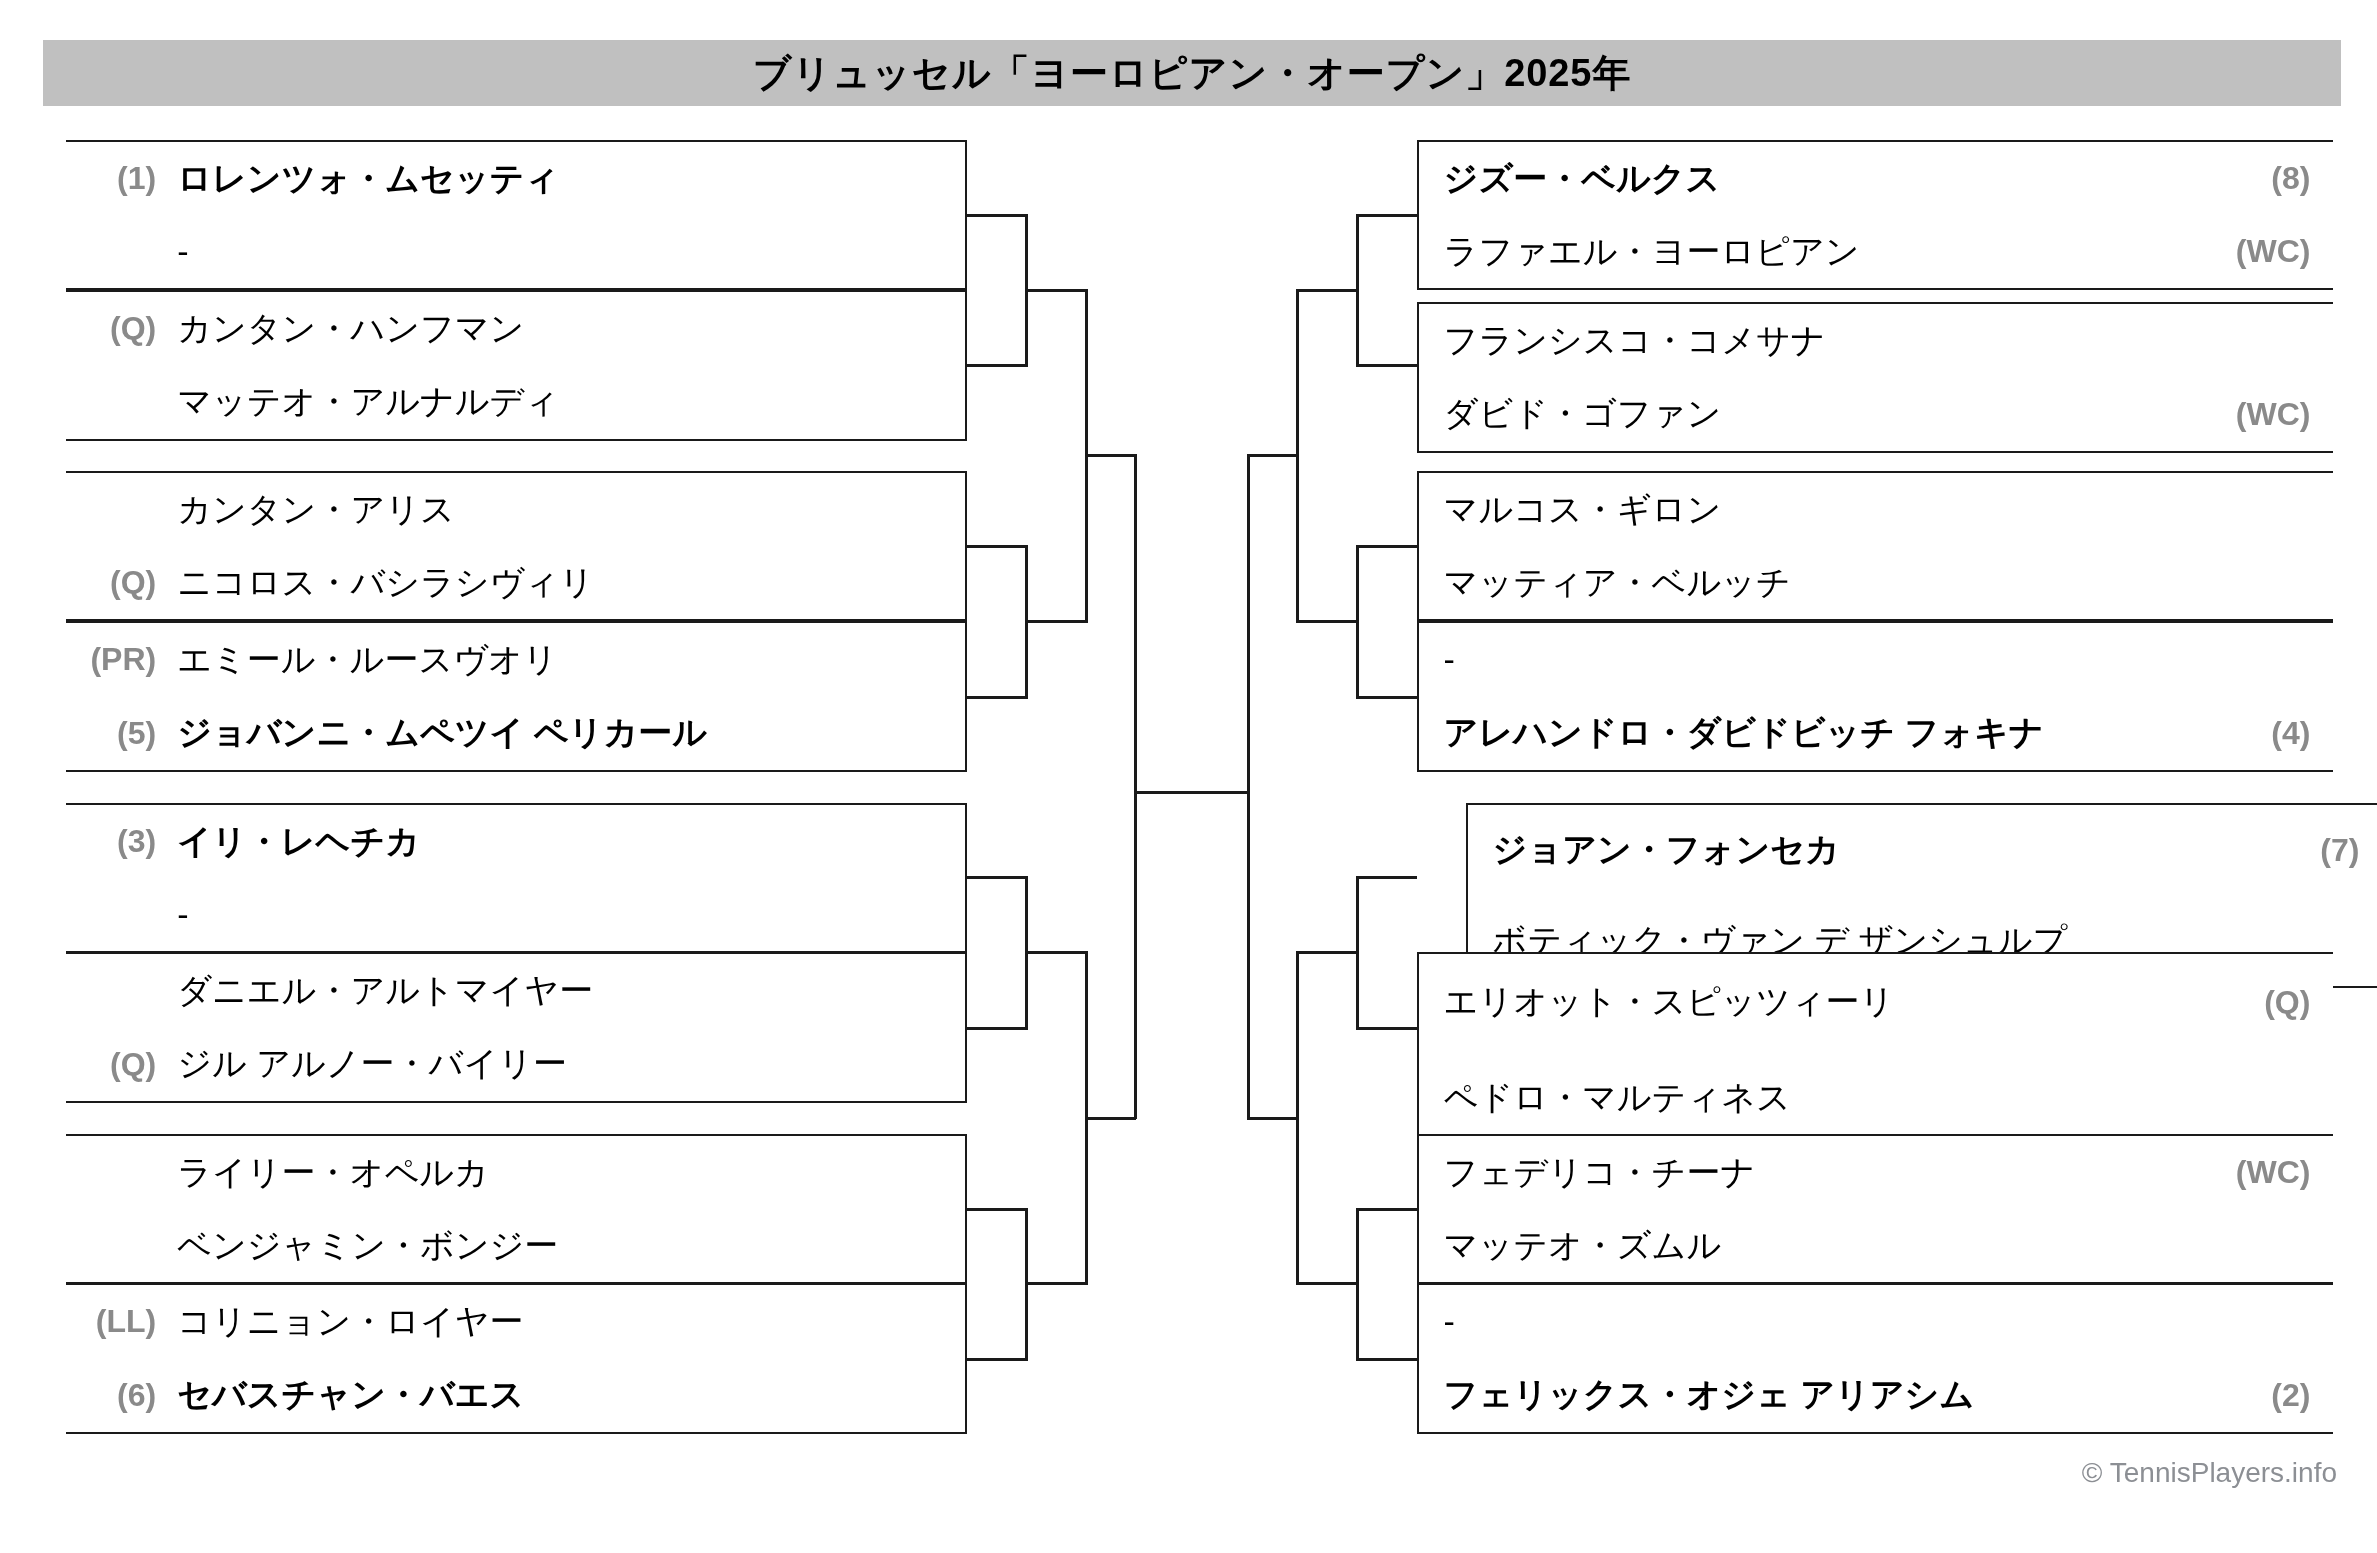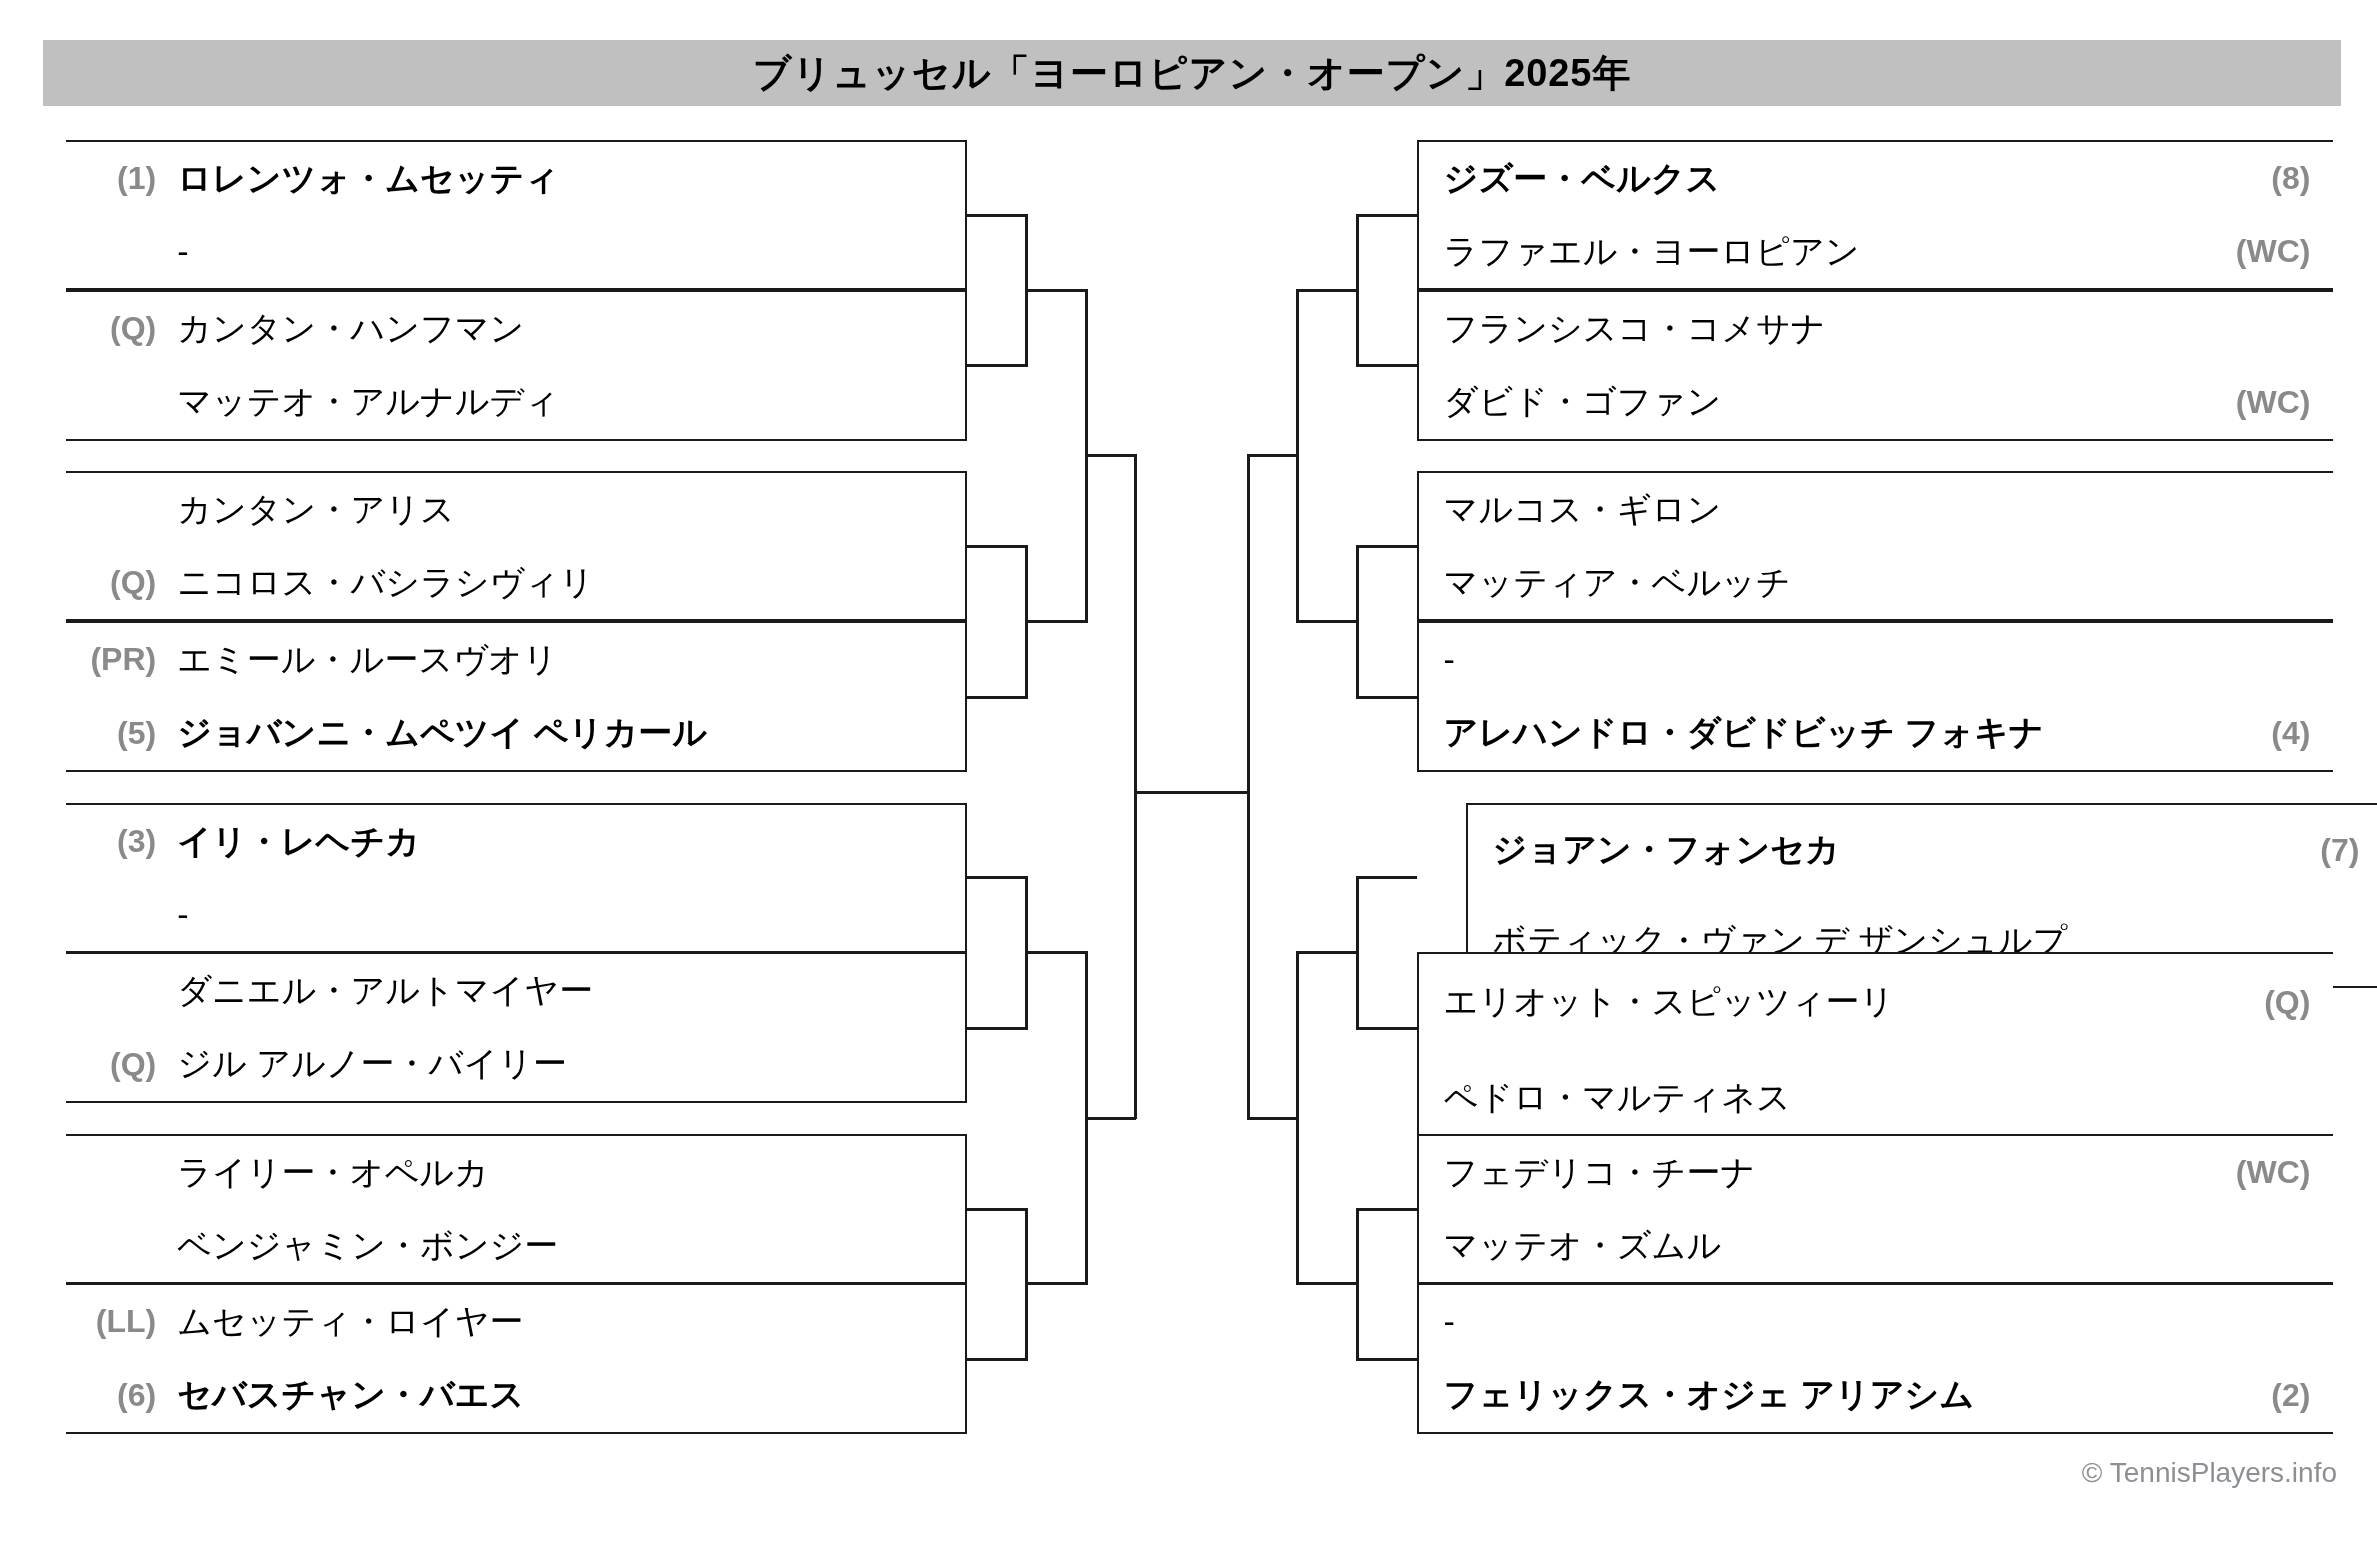--- a/index.html
+++ b/index.html
@@ -187,40 +187,40 @@
     </div>
     <div class="slot bottom">
       <span class="seed"></span>
       <span class="pname">ベンジャミン・ボンジー</span>
     </div>
   </div>
 
   <div class="match left" style="left:66px; top:1283px; width:901px; height:151px;">
     <div class="slot top">
       <span class="seed">(LL)</span>
-      <span class="pname">ムセッティ・ロイヤー</span>
+      <span class="pname">コリニョン・ロイヤー</span>
     </div>
     <div class="slot bottom">
       <span class="seed">(6)</span>
       <span class="pname bold">セバスチャン・バエス</span>
     </div>
   </div>
 
   <div class="match right" style="left:1417px; top:140px; width:916px; height:150px;">
     <div class="slot top">
       <span class="pname bold">ジズー・ベルクス</span>
       <span class="seed">(8)</span>
     </div>
     <div class="slot bottom">
       <span class="pname">ラファエル・ヨーロピアン</span>
       <span class="seed">(WC)</span>
     </div>
   </div>
 
-  <div class="match right" style="left:1417px; top:290px; width:916px; height:151px;">
+  <div class="match right" style="left:1417px; top:302px; width:916px; height:151px;">
     <div class="slot top">
       <span class="pname">フランシスコ・コメサナ</span>
       <span class="seed"></span>
     </div>
     <div class="slot bottom">
       <span class="pname">ダビド・ゴファン</span>
       <span class="seed">(WC)</span>
     </div>
   </div>
 

